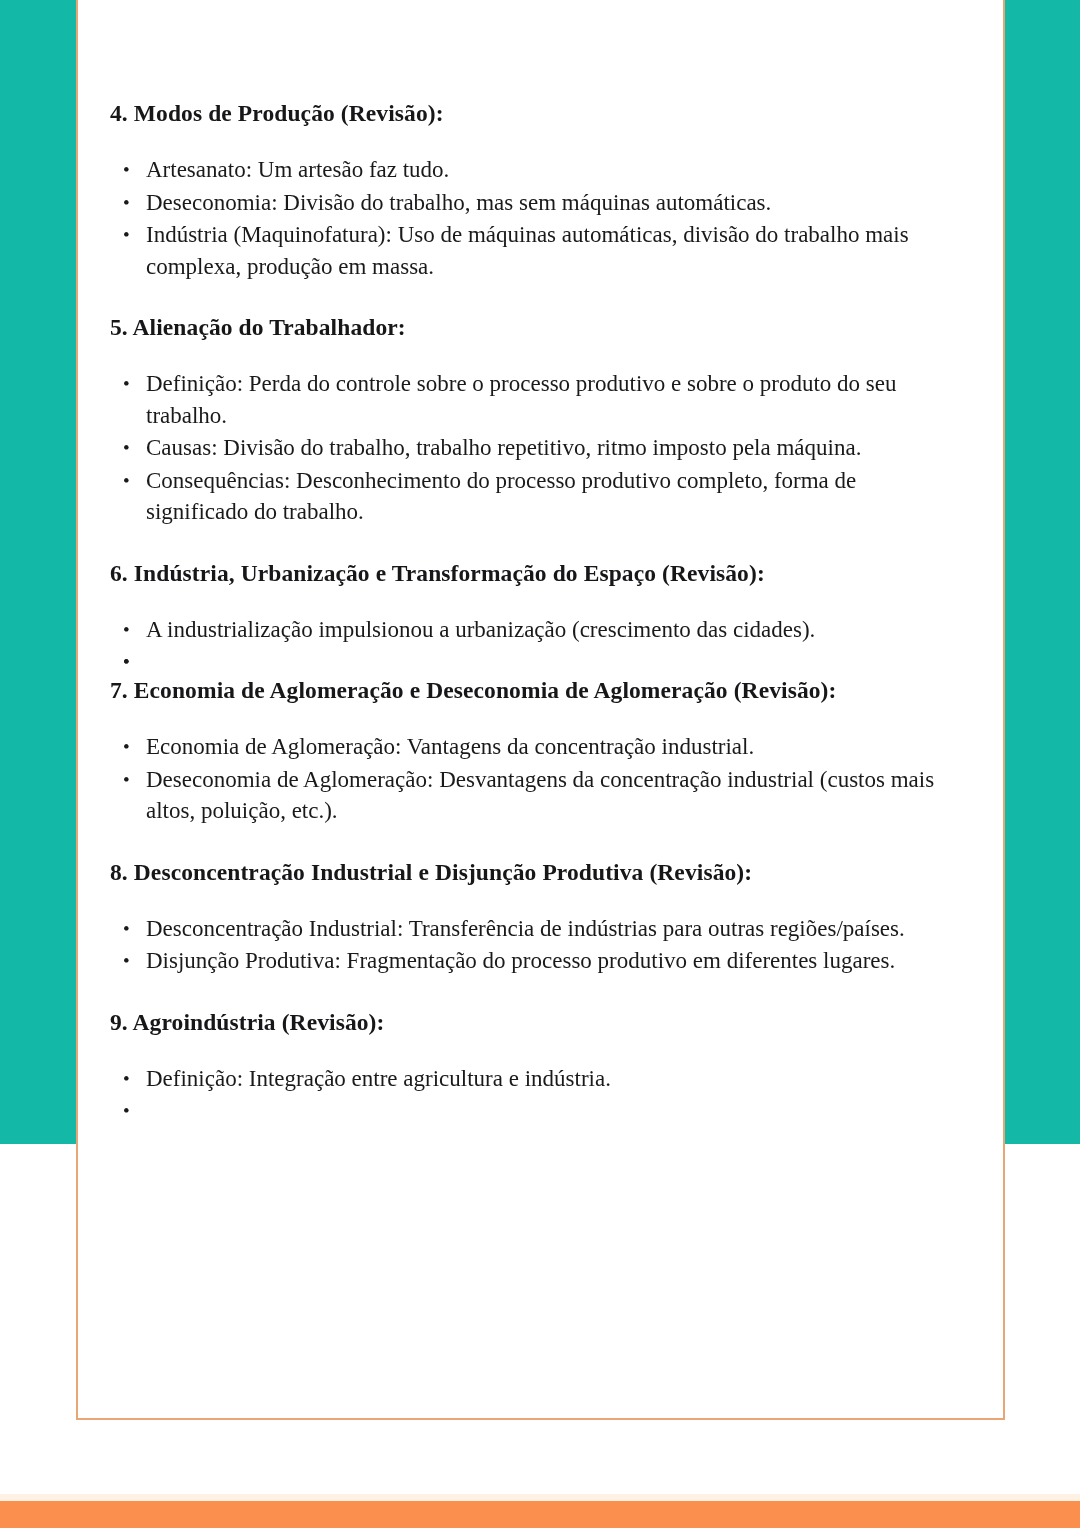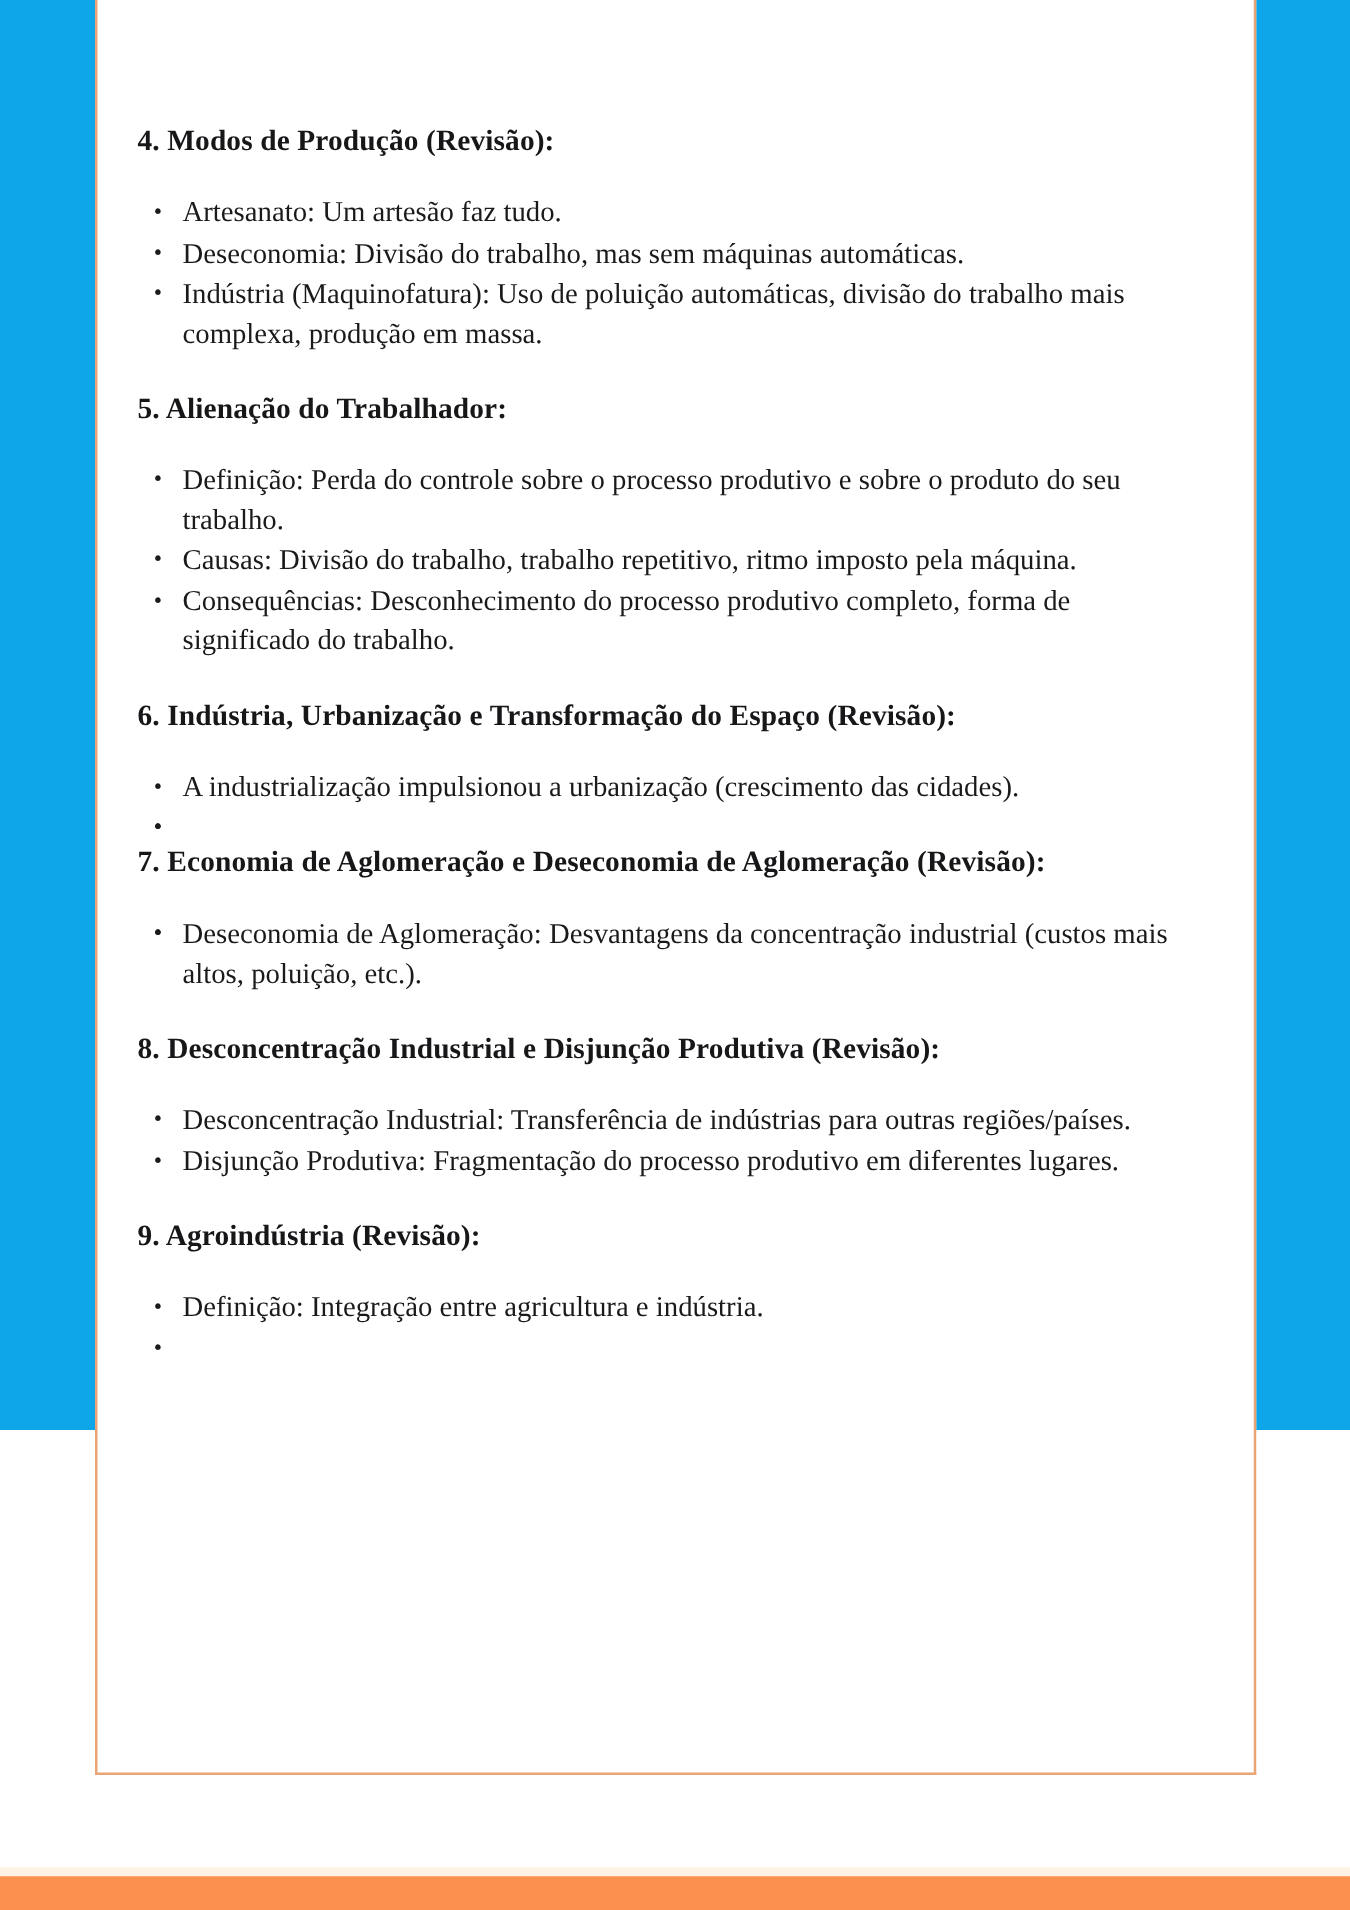--- a/index.html
+++ b/index.html
@@ -14,21 +14,21 @@
     overflow: hidden;
     font-family: "Liberation Serif", "DejaVu Serif", serif;
   }
 
   
   #page {
     position: absolute;
     left: 0; top: 0;
     width: 1080px;
     height: 1144px;
-    background: #0ea5e9;
+    background: #14b8a6;
   }
 
   
   #content-frame {
     position: absolute;
     left: 76px;
     top: -40px;
     width: 929px;            
     height: 1460px;          
     border: 2px solid #eaa575;
@@ -109,21 +109,21 @@
 <div id="page">
 
   <div id="content-frame" style="border-color: rgb(234, 165, 117);"></div>
 
   <div id="doc-body">
       <div class="section">
         <p class="section-heading">4. Modos de Produção (Revisão):</p>
         <ul class="bullet-list">
           <li class="bullet-item"><span class="bullet-dot">•</span><span class="bullet-text">Artesanato: Um artesão faz tudo.</span></li>
           <li class="bullet-item"><span class="bullet-dot">•</span><span class="bullet-text">Deseconomia: Divisão do trabalho, mas sem máquinas automáticas.</span></li>
-          <li class="bullet-item"><span class="bullet-dot">•</span><span class="bullet-text">Indústria (Maquinofatura): Uso de poluição automáticas, divisão do trabalho mais complexa, produção em massa.</span></li>
+          <li class="bullet-item"><span class="bullet-dot">•</span><span class="bullet-text">Indústria (Maquinofatura): Uso de máquinas automáticas, divisão do trabalho mais complexa, produção em massa.</span></li>
         </ul>
       </div>
       <div class="section">
         <p class="section-heading">5. Alienação do Trabalhador:</p>
         <ul class="bullet-list">
           <li class="bullet-item"><span class="bullet-dot">•</span><span class="bullet-text">Definição: Perda do controle sobre o processo produtivo e sobre o produto do seu trabalho.</span></li>
           <li class="bullet-item"><span class="bullet-dot">•</span><span class="bullet-text">Causas: Divisão do trabalho, trabalho repetitivo, ritmo imposto pela máquina.</span></li>
           <li class="bullet-item"><span class="bullet-dot">•</span><span class="bullet-text">Consequências: Desconhecimento do processo produtivo completo, forma de significado do trabalho.</span></li>
         </ul>
       </div>
@@ -131,21 +131,21 @@
         <p class="section-heading">6. Indústria, Urbanização e Transformação do Espaço (Revisão):</p>
         <ul class="bullet-list">
           <li class="bullet-item"><span class="bullet-dot">•</span><span class="bullet-text">A industrialização impulsionou a urbanização (crescimento das cidades).</span></li>
           <li class="bullet-item"><span class="bullet-dot">•</span></li>
           <li class="bullet-item"><span class="bullet-dot">•</span></li>
         </ul>
       </div>
       <div class="section">
         <p class="section-heading">7. Economia de Aglomeração e Deseconomia de Aglomeração (Revisão):</p>
         <ul class="bullet-list">
-          <li class="bullet-item"><span class="bullet-dot">•</span></li>
+          <li class="bullet-item"><span class="bullet-dot">•</span><span class="bullet-text">Economia de Aglomeração: Vantagens da concentração industrial.</span></li>
           <li class="bullet-item"><span class="bullet-dot">•</span><span class="bullet-text">Deseconomia de Aglomeração: Desvantagens da concentração industrial (custos mais altos, poluição, etc.).</span></li>
         </ul>
       </div>
       <div class="section">
         <p class="section-heading">8. Desconcentração Industrial e Disjunção Produtiva (Revisão):</p>
         <ul class="bullet-list">
           <li class="bullet-item"><span class="bullet-dot">•</span><span class="bullet-text">Desconcentração Industrial: Transferência de indústrias para outras regiões/países.</span></li>
           <li class="bullet-item"><span class="bullet-dot">•</span><span class="bullet-text">Disjunção Produtiva: Fragmentação do processo produtivo em diferentes lugares.</span></li>
         </ul>
       </div>

